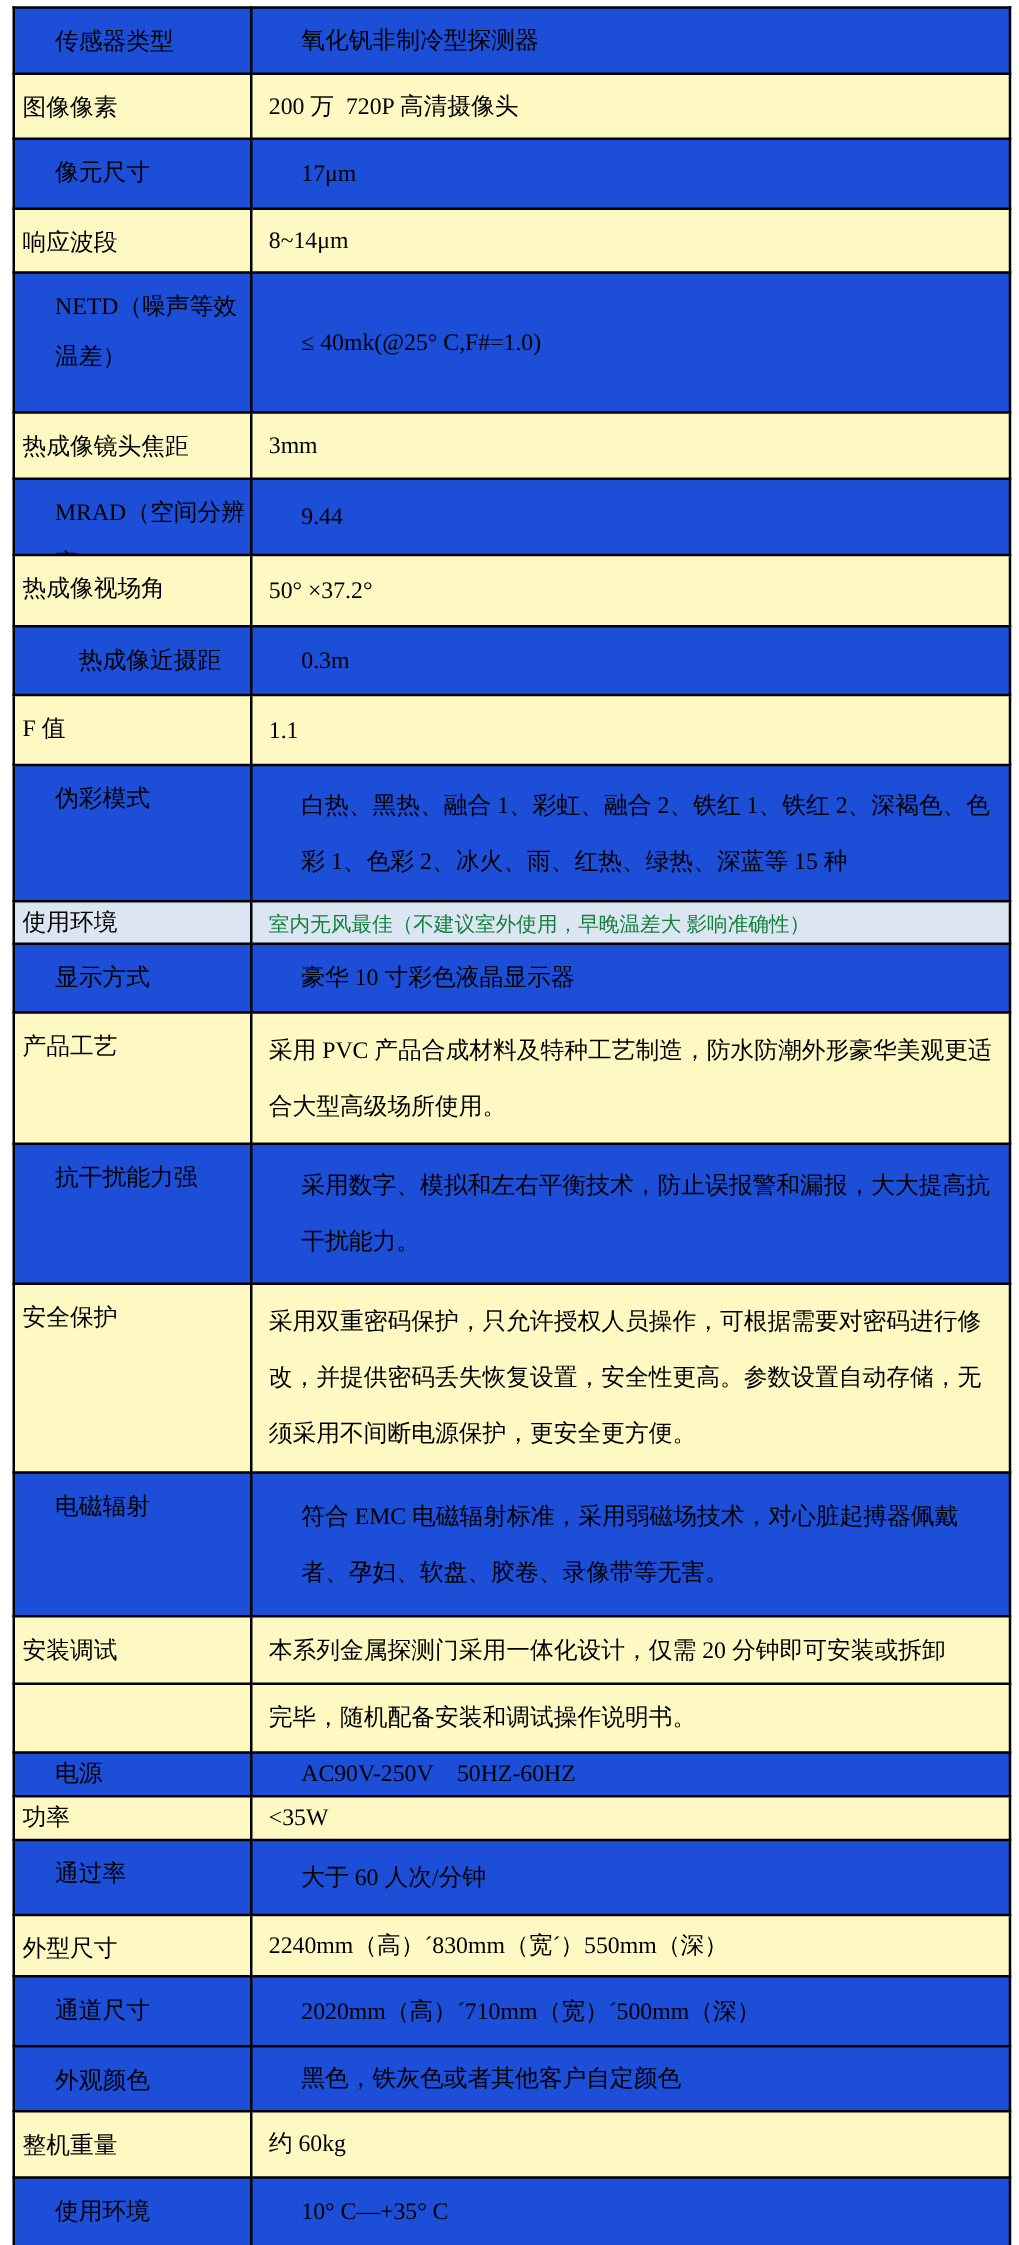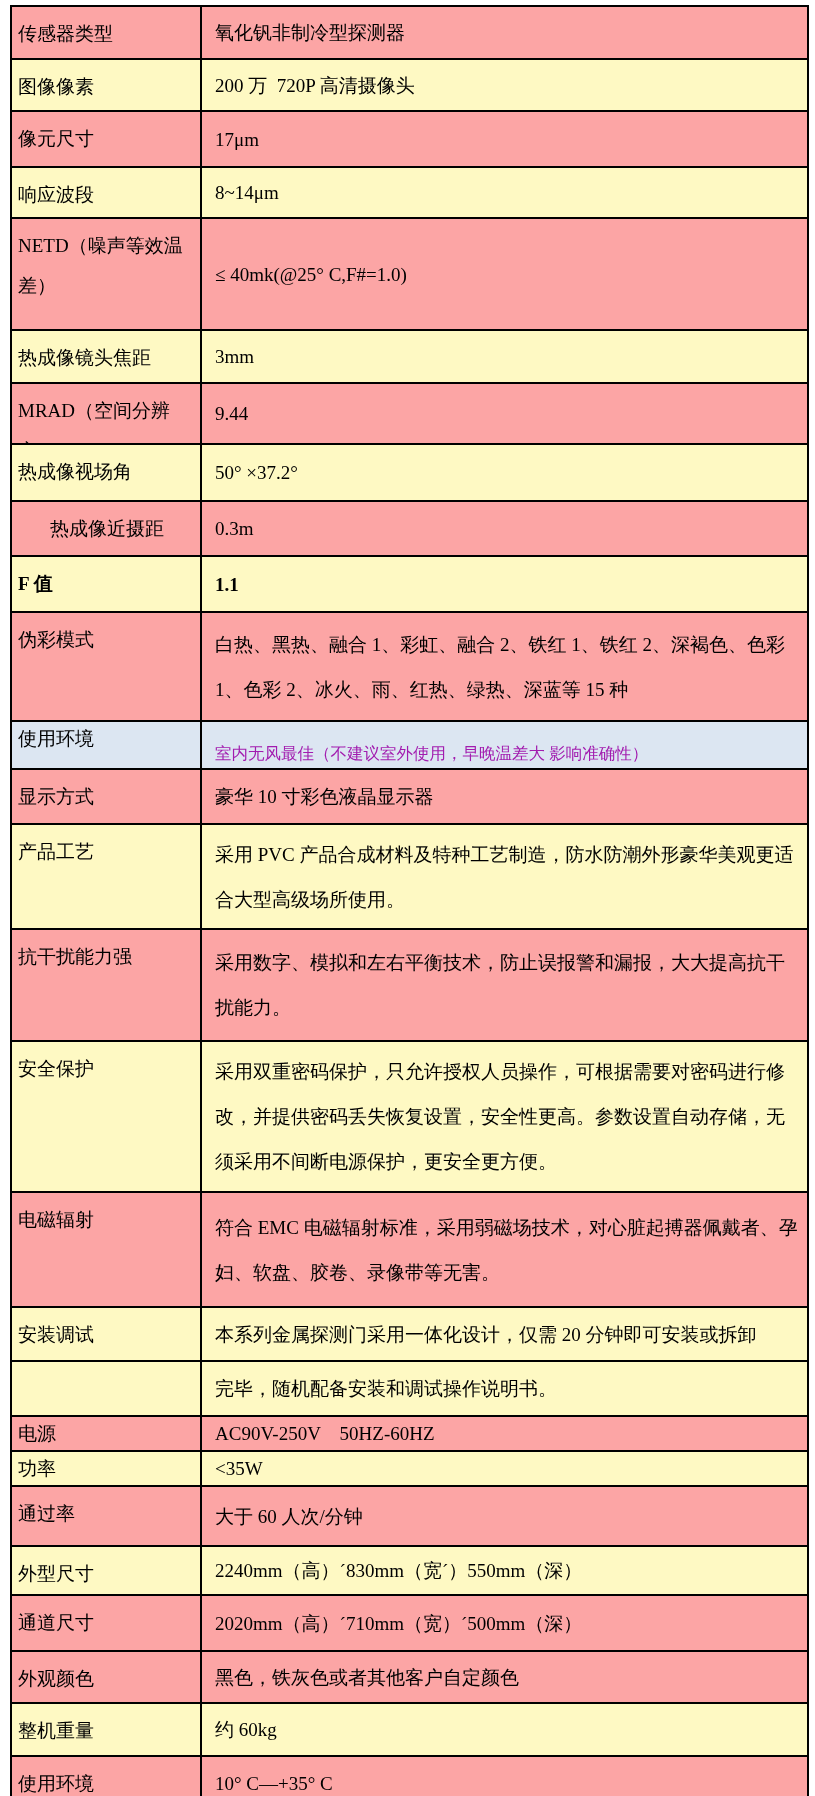--- a/index.html
+++ b/index.html
@@ -45,28 +45,28 @@
   }
   td.value {
     vertical-align: middle;
   }
   td.value .box {
     padding: 1px 6px 1px 13px;
     line-height: 45px;
     white-space: pre-wrap;
     overflow: hidden;
   }
-  tr.white td { background: #fca5a5; }
+  tr.white td { background: #1d4ed8; padding-left: 26px; }
   tr.gray  td { background: #fef9c3; }
   tr.highlight td { background: #dce6f2; }
   tr.highlight td.value .box {
     font-size: 16.5px;
     line-height: 26px;
-    color: #a21caf;
-    padding-top: 18px;
+    color: #15803d;
+    padding-top: 4px;
   }
   tr.short td.label .box { line-height: 27px; padding-top: 3px; }
   tr.short td.value .box { line-height: 27px; }
 </style>
 </head>
 <body>
 
 <div class="page">
   <table class="spec">
     <colgroup>
@@ -139,21 +139,21 @@
           </td>
         </tr>
         <tr class="white" style="height: 55px;">
           <td class="label">
             <div class="box" style="max-height: 55px; text-align: center;">热成像近摄距</div>
           </td>
           <td class="value">
             <div class="box" style="max-height: 55px;">0.3m</div>
           </td>
         </tr>
-        <tr class="gray" style="height: 56px; font-weight: bold;">
+        <tr class="gray" style="height: 56px;">
           <td class="label">
             <div class="box" style="max-height: 56px;">F 值</div>
           </td>
           <td class="value">
             <div class="box" style="max-height: 56px;">1.1</div>
           </td>
         </tr>
         <tr class="white" style="height: 109px;">
           <td class="label">
             <div class="box" style="max-height: 109px;">伪彩模式</div>

